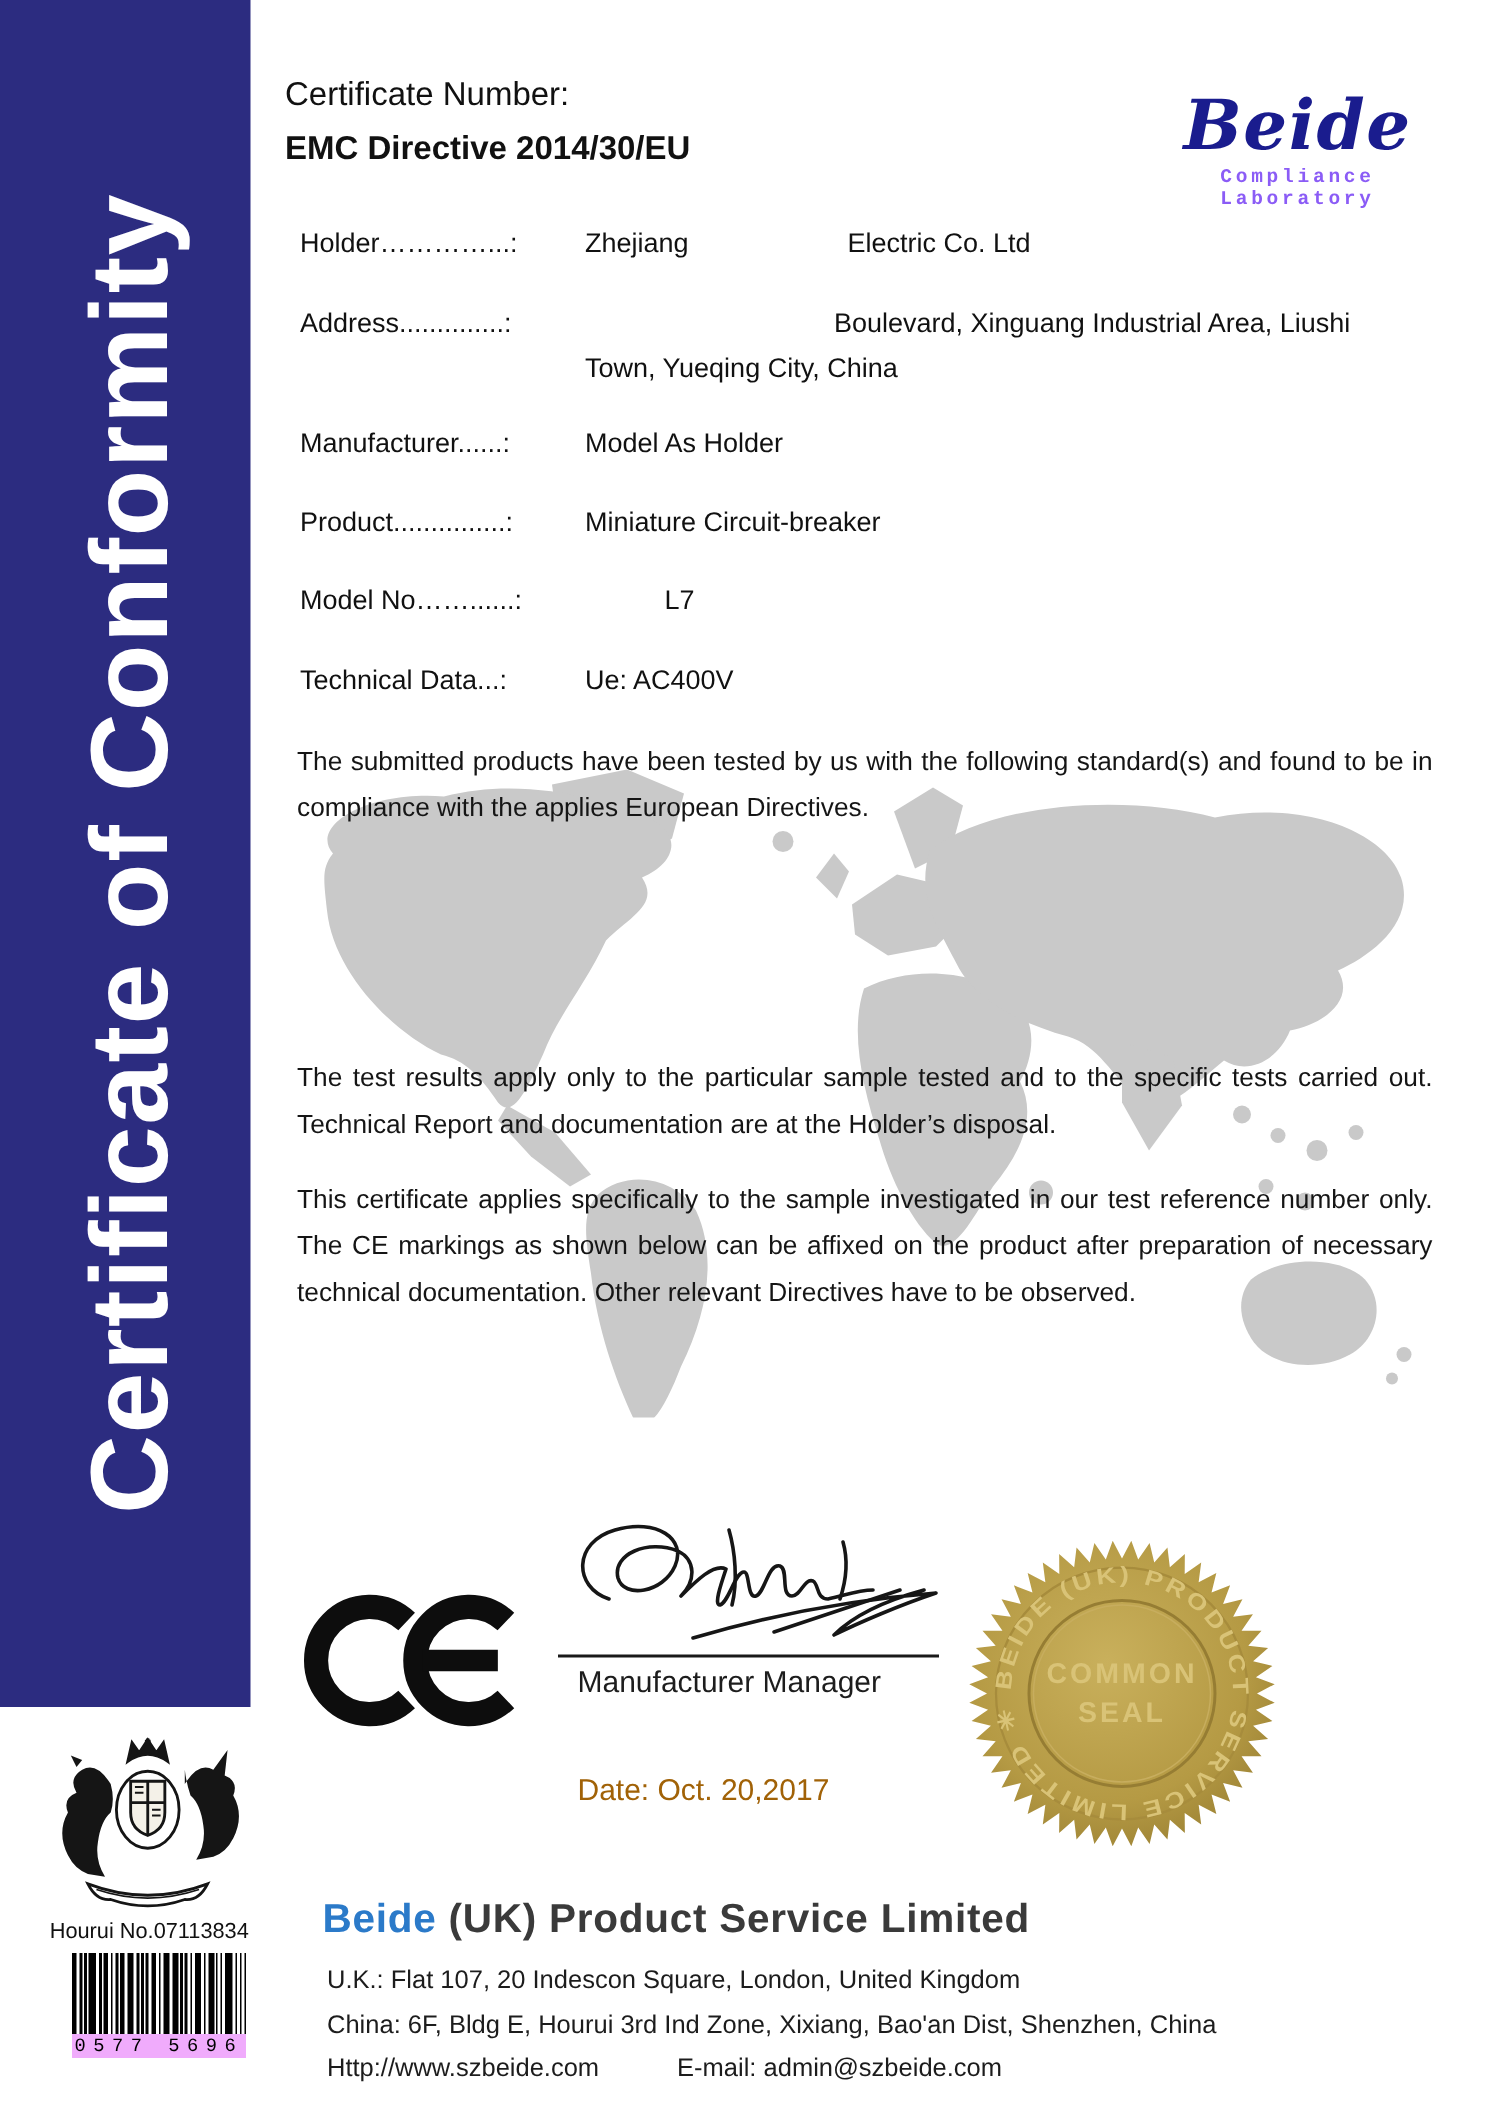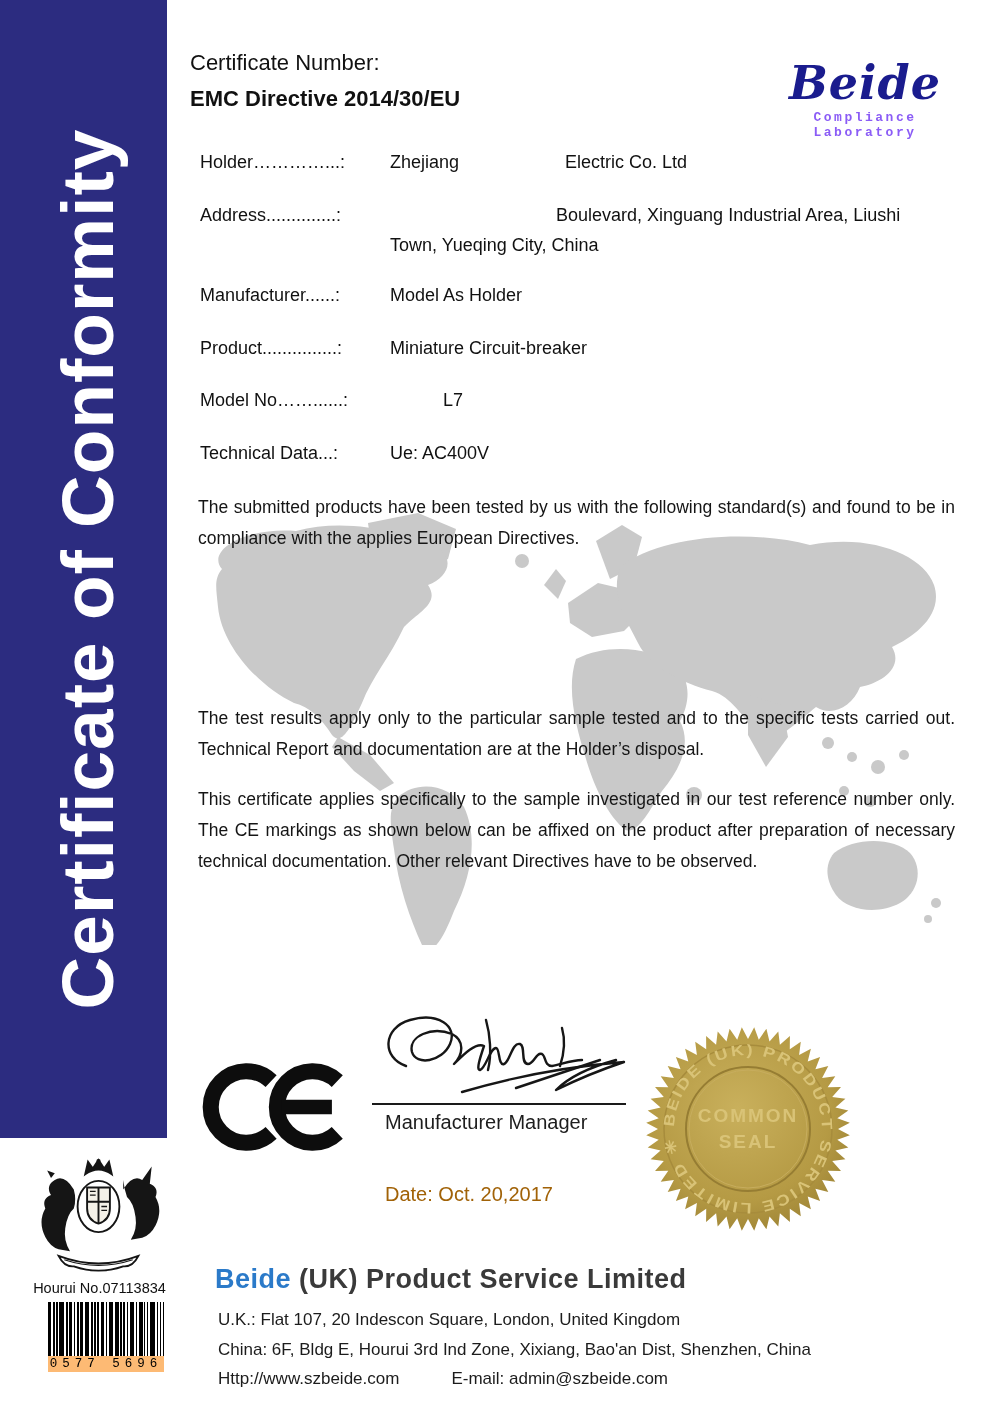--- a/index.html
+++ b/index.html
@@ -48,21 +48,21 @@
   .sig-date{position:absolute;left:385px;top:1139px;font-size:20px;color:#a16207;margin-top:44px;}
   
   .seal{position:absolute;left:645px;top:1022px;width:206px;height:214px;}
   
   .crest{position:absolute;left:32px;top:1156px;width:133px;height:120px;}
   .company-no{position:absolute;left:22px;top:1280px;width:155px;text-align:center;
               font-size:14.5px;color:#101010;}
   .barcode{position:absolute;left:48px;top:1302px;width:116px;height:70px;
            display:flex;align-items:stretch;overflow:hidden;background:#fff;}
   .barcode .bar{background:#000;flex:0 0 auto;height:100%;}
-  .barcode-digits{position:absolute;left:48px;top:1356px;width:116px;height:16px;background:#fdba74;
+  .barcode-digits{position:absolute;left:48px;top:1356px;width:116px;height:16px;background:#f0abfc;
            font-family:"Liberation Mono",monospace;font-size:12.5px;letter-spacing:5px;
            text-align:center;color:#000;line-height:16px;}
   
   .footer-title{position:absolute;left:215px;top:1264px;font-size:27px;font-weight:bold;
                 letter-spacing:0.5px;color:#3a3a3a;}
   .footer-title .hl{color:#2b7ac9;}
   .footer-line{position:absolute;left:218px;font-size:17px;color:#1c1c1c;}
   .fl-uk{top:1310px;} .fl-cn{top:1340px;} .fl-web{top:1369px;}
   .fl-web .gap{display:inline-block;width:52px;}
 </style>

